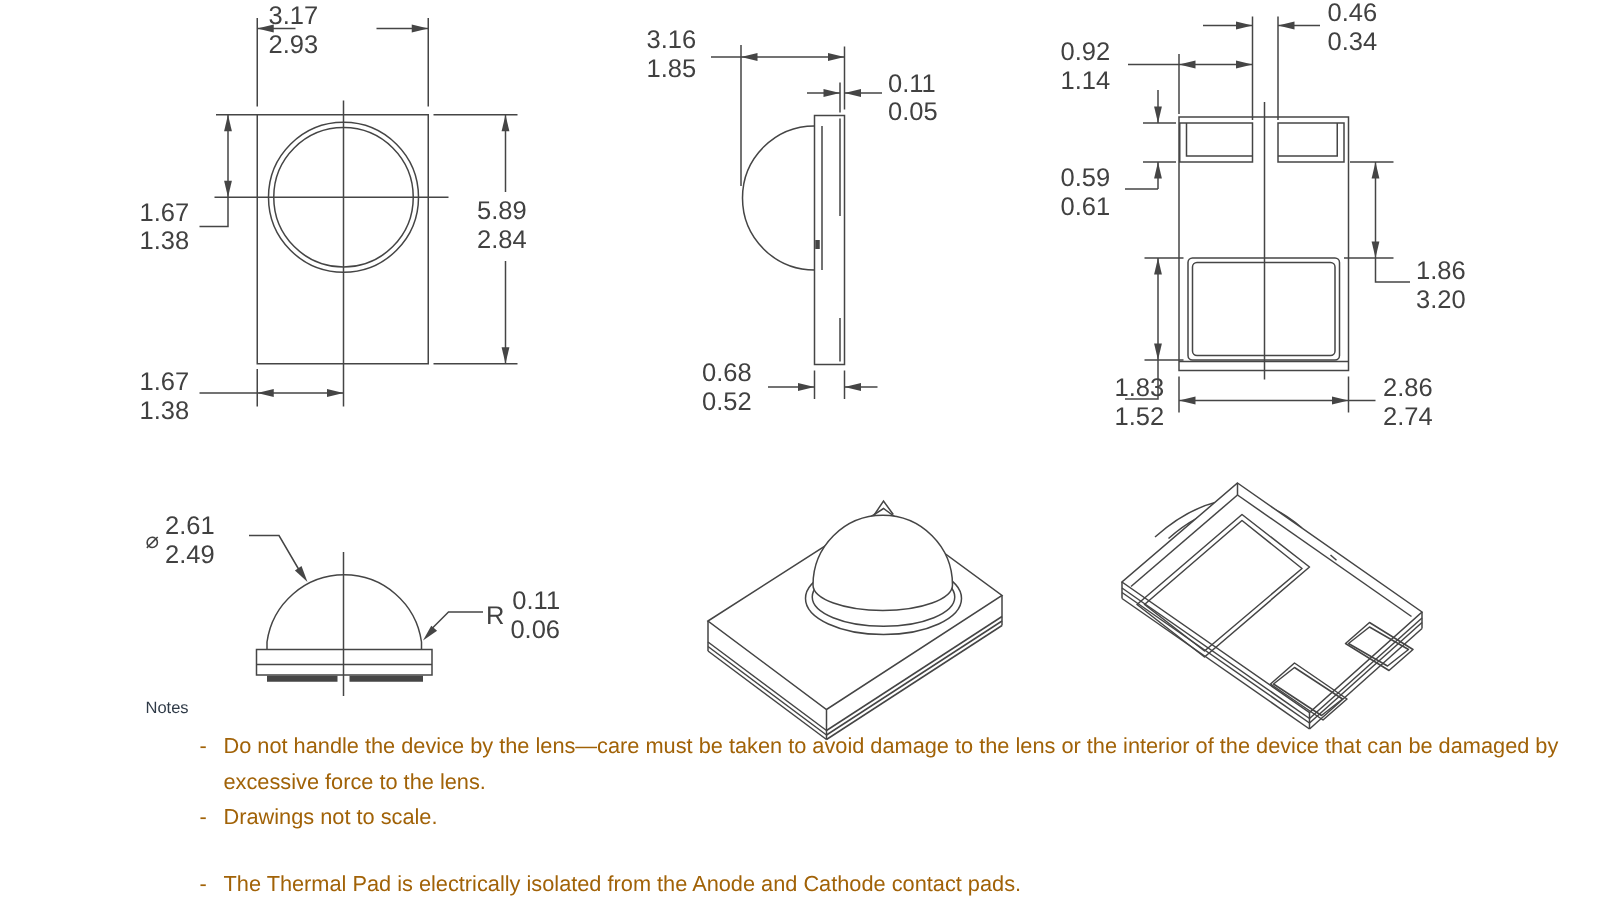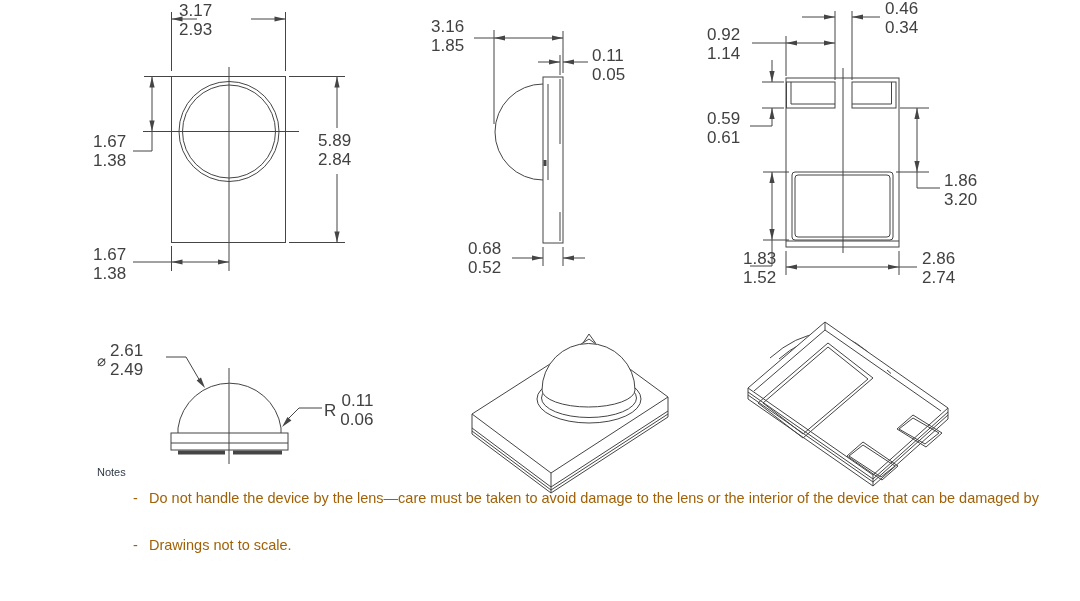--- a/index.html
+++ b/index.html
@@ -271,17 +271,23 @@
     <span class="stack">
       <span>0.11</span>
       <span>0.06</span>
     </span>
   </div>
 
   <div class="notes-title">Notes</div>
   <div class="note-row" style="top:490px">
     <span class="dash">-</span><span>Do not handle the device by the lens—care must be taken to avoid damage to the lens or the interior of the device that can be damaged by</span>
   </div>
+  <div class="note-row cont" style="top:514px">
+    <span>excessive force to the lens.</span>
+  </div>
   <div class="note-row" style="top:537px">
     <span class="dash">-</span><span>Drawings not to scale.</span>
   </div>
+  <div class="note-row" style="top:582px">
+    <span class="dash">-</span><span>The Thermal Pad is electrically isolated from the Anode and Cathode contact pads.</span>
+  </div>
 
 </div>
 
 </body></html>

